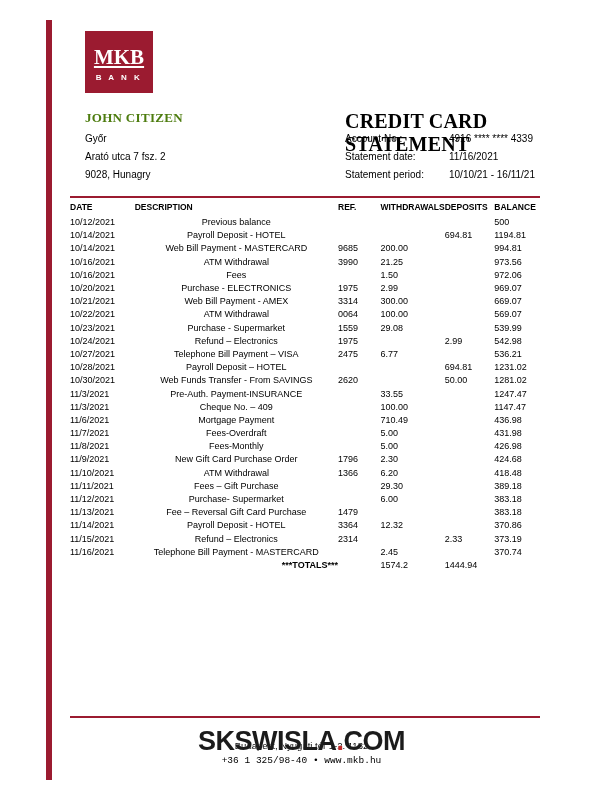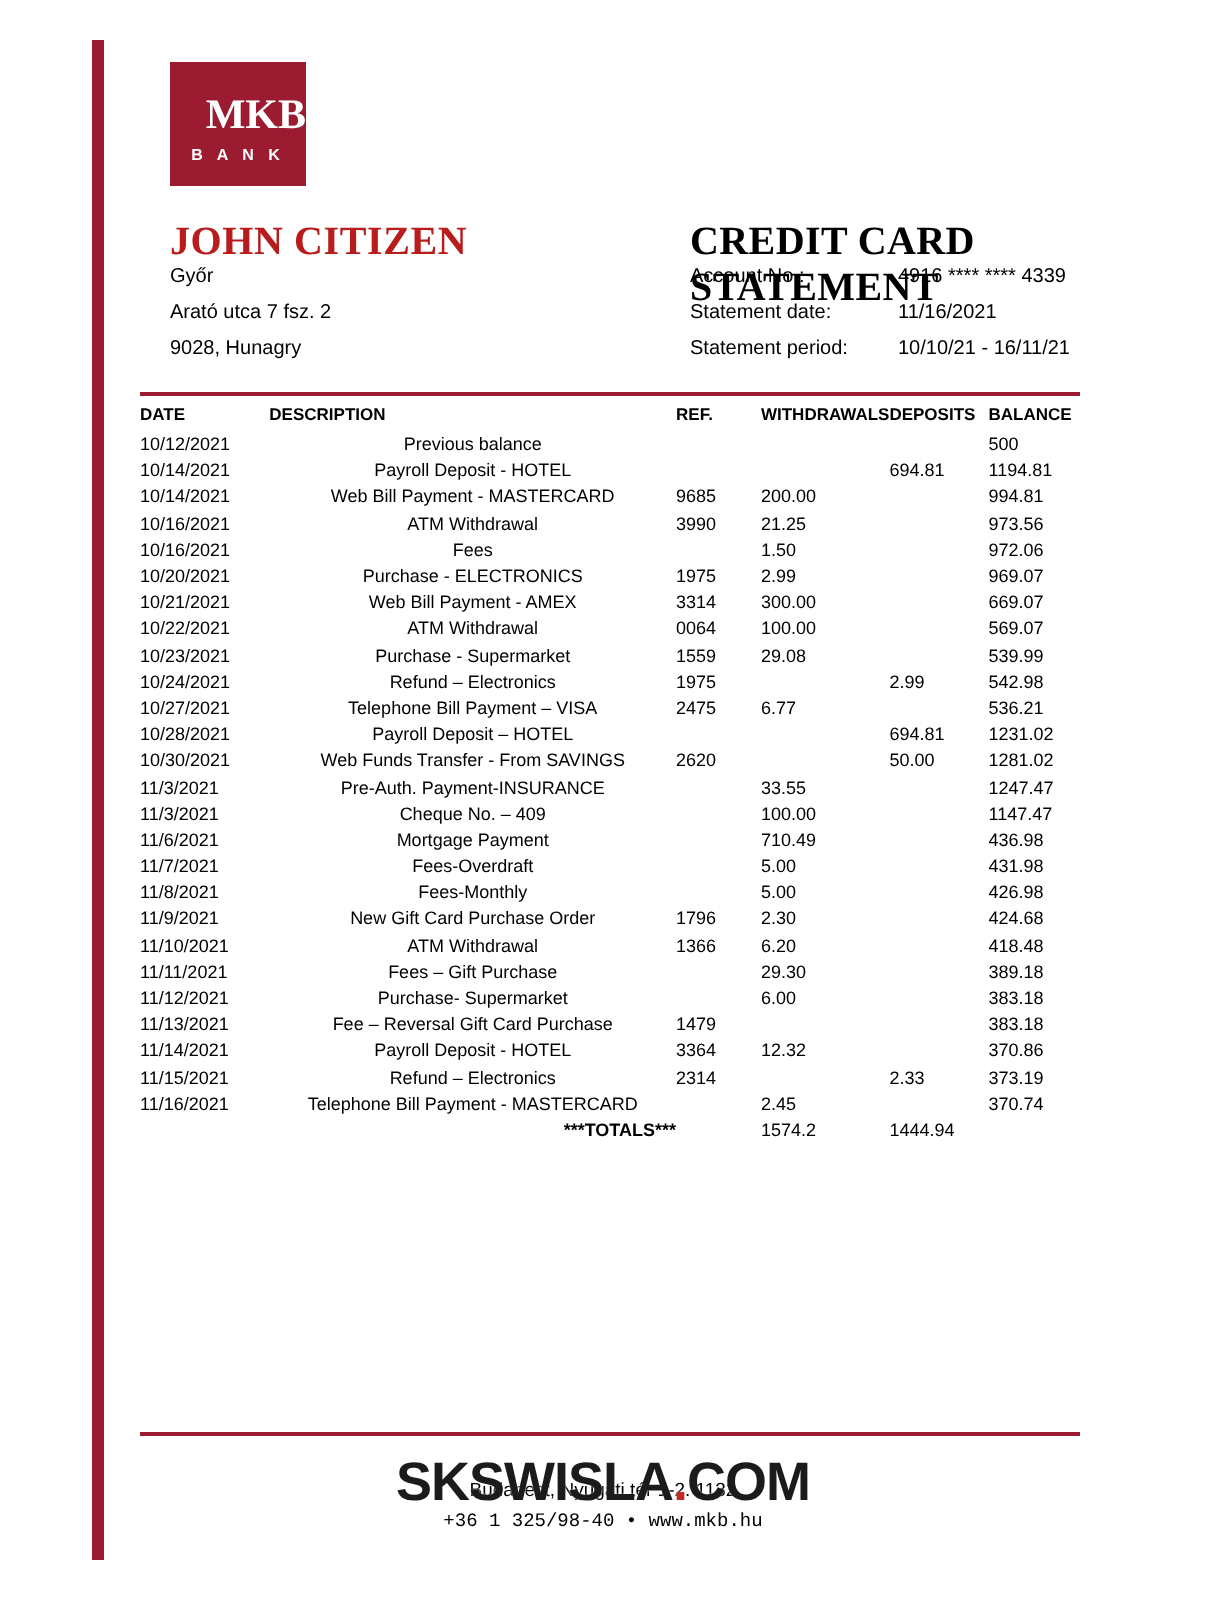--- a/index.html
+++ b/index.html
@@ -36,46 +36,47 @@
     width: 68px;
     height: 62px;
     background: #9b1b30;
     color: #ffffff;
   }
   .logo-text {
     position: absolute;
     left: 0;
     top: 14px;
     width: 68px;
-    text-align: right;
+    text-align: center;
     font-family: "Liberation Serif", serif;
     font-weight: bold;
     font-size: 21px;
     letter-spacing: 0px;
+    text-decoration: underline;
   }
   .logo-sub {
     position: absolute;
     left: 0;
     top: 42px;
     width: 68px;
     text-align: center;
     font-family: "Liberation Sans", sans-serif;
     font-weight: bold;
     font-size: 8px;
     letter-spacing: 2.5px;
   }
   
   .cust-name {
     position: absolute;
     left: 85px;
     top: 110px;
     font-family: "Liberation Serif", serif;
     font-weight: bold;
-    font-size: 20px;
-    color: #b91c1c;
+    font-size: 13px;
+    color: #4d7c0f;
     letter-spacing: 0.3px;
   }
   .cust-line {
     position: absolute;
     left: 85px;
     font-family: Liberation Sans, sans-serif;
     font-size: 10px;
     color: #000;
   }
   .cust-line.l1 { top: 133px; }

